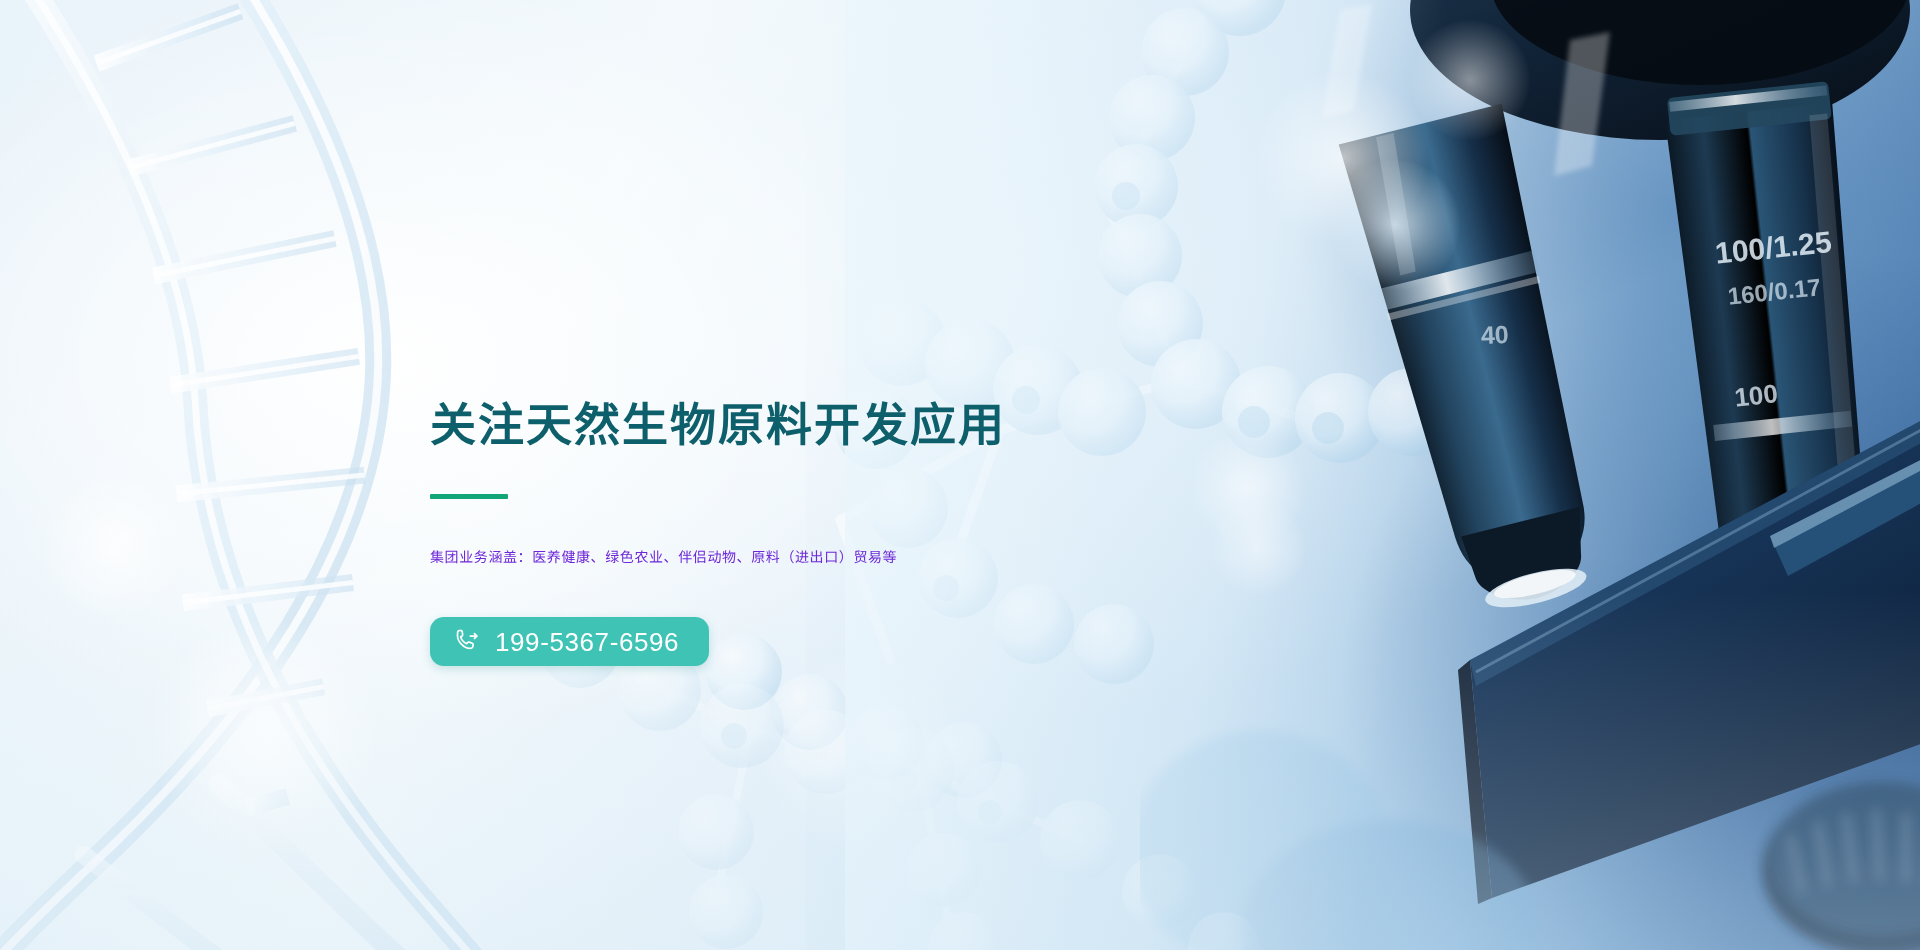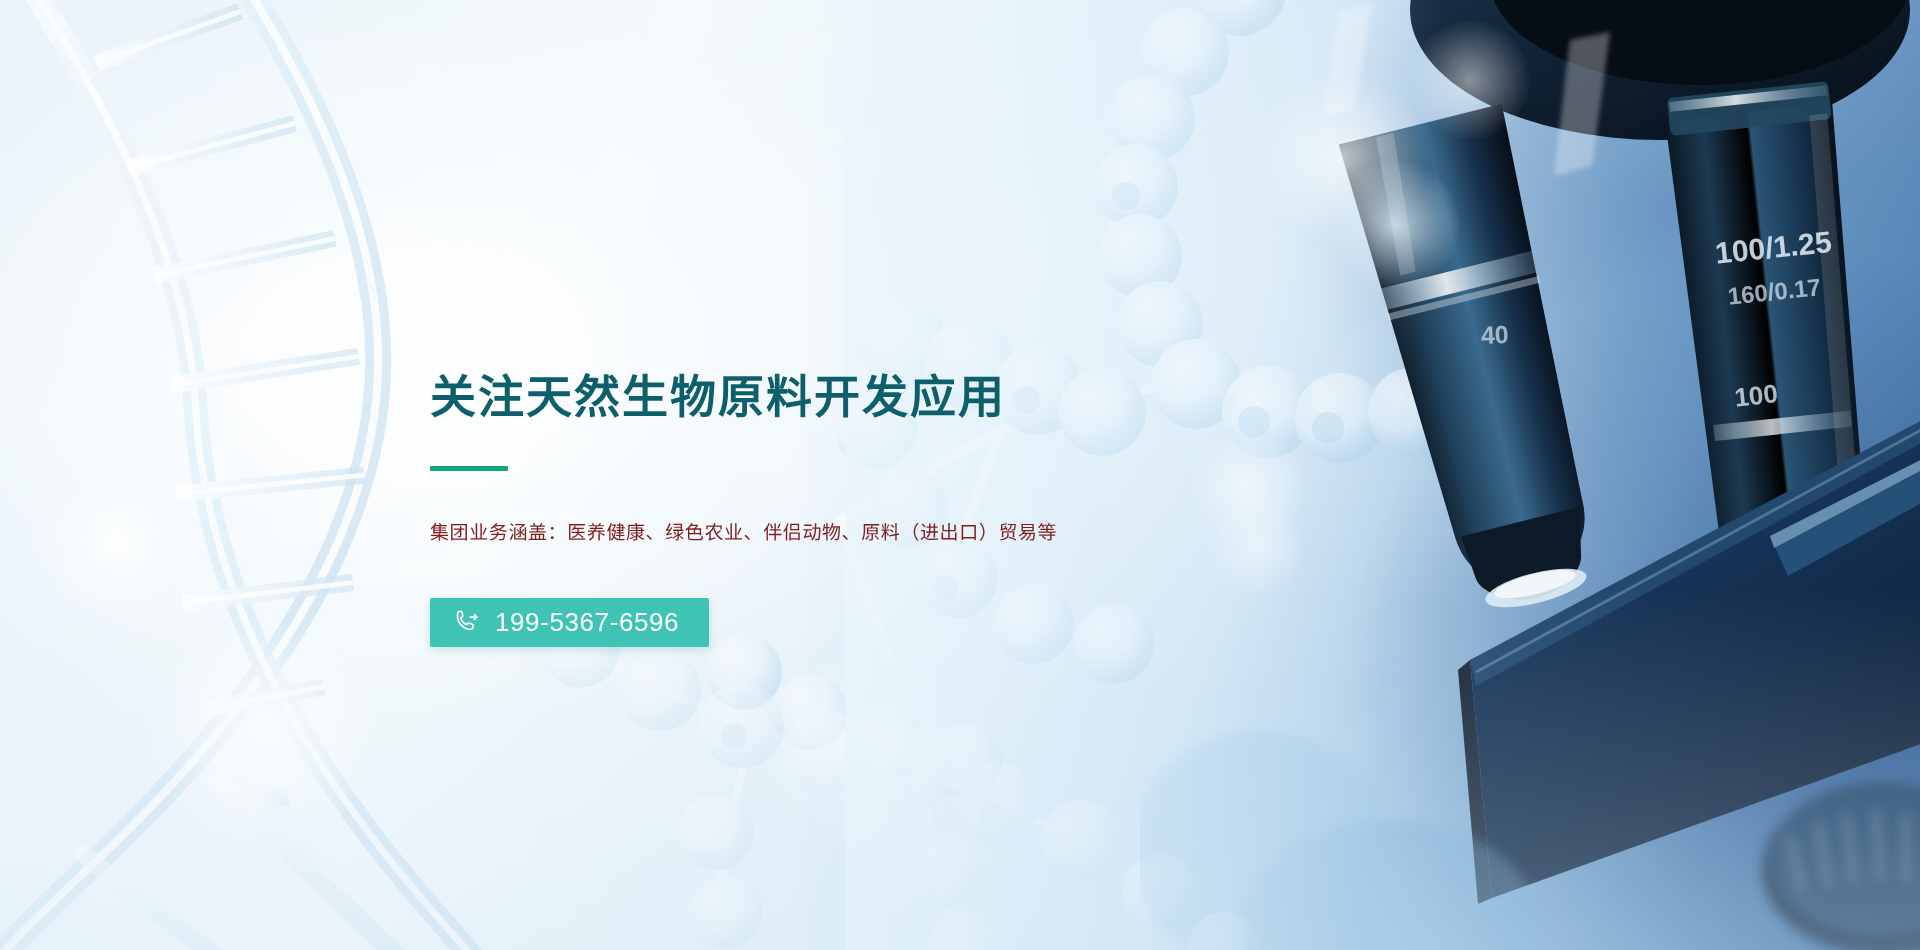--- a/index.html
+++ b/index.html
@@ -88,53 +88,53 @@
     pointer-events:none;
   }
   .haze-bottom{
     position:absolute; left:0; bottom:0; width:100%; height:38%;
     background:linear-gradient(to top, rgba(214,234,246,.35) 0%, rgba(214,234,246,0) 100%);
     pointer-events:none;
   }
 
   
   .content{
-    position:absolute; left:430px; top:370px; width:1000px; z-index:20;
+    position:absolute; left:430px; top:398px; width:1000px; z-index:20;
   }
   .headline{
     font-size:46px;
     font-weight:700;
     letter-spacing:2px;
     color:#0d5f6b;
     line-height:1.18;
     white-space:nowrap;
     text-shadow:0 1px 2px rgba(255,255,255,.55);
   }
   .divider{
     width:78px; height:5px;
     background:#12a578;
     margin-top:42px;
     border-radius:1px;
   }
   .subcopy{ margin-top:46px; }
   .subcopy p{
-    font-size:19px;
-    color:#7f1d1d;
+    font-size:14px;
+    color:#6d28d9;
     line-height:1.72;
     letter-spacing:.6px;
     white-space:nowrap;
   }
   .cta{
     display:inline-flex;
     align-items:center;
     gap:14px;
     margin-top:48px;
     background:#3fc3b4;
     border:none;
-    border-radius:2px;
+    border-radius:14px;
     padding:11px 30px 11px 24px;
     cursor:pointer;
     box-shadow:0 3px 10px rgba(40,150,140,.22);
   }
   .cta-icon{ width:27px; height:27px; display:block; flex:0 0 auto; }
   .cta-num{
     font-size:26px;
     color:#ffffff;
     letter-spacing:.6px;
     line-height:1;

